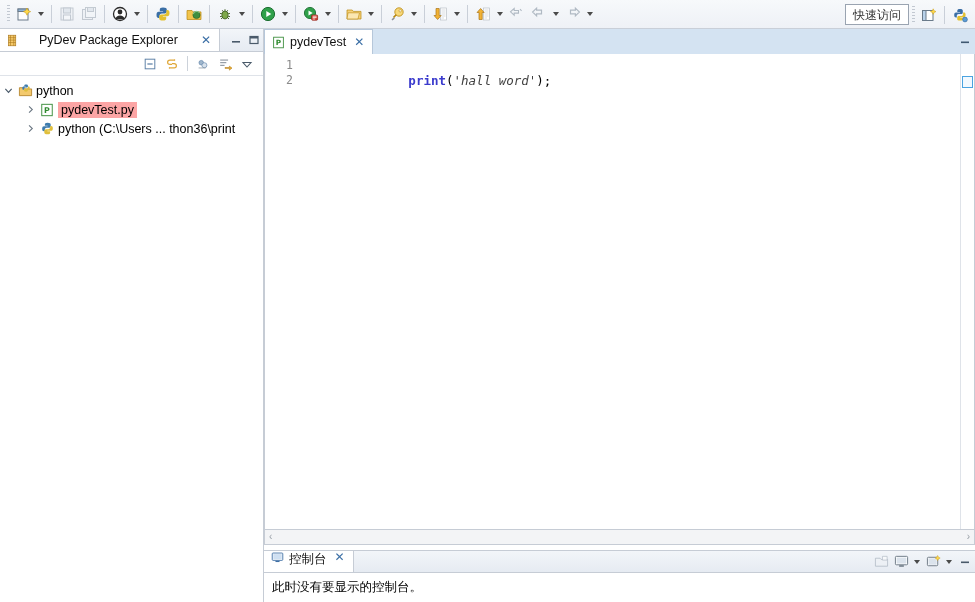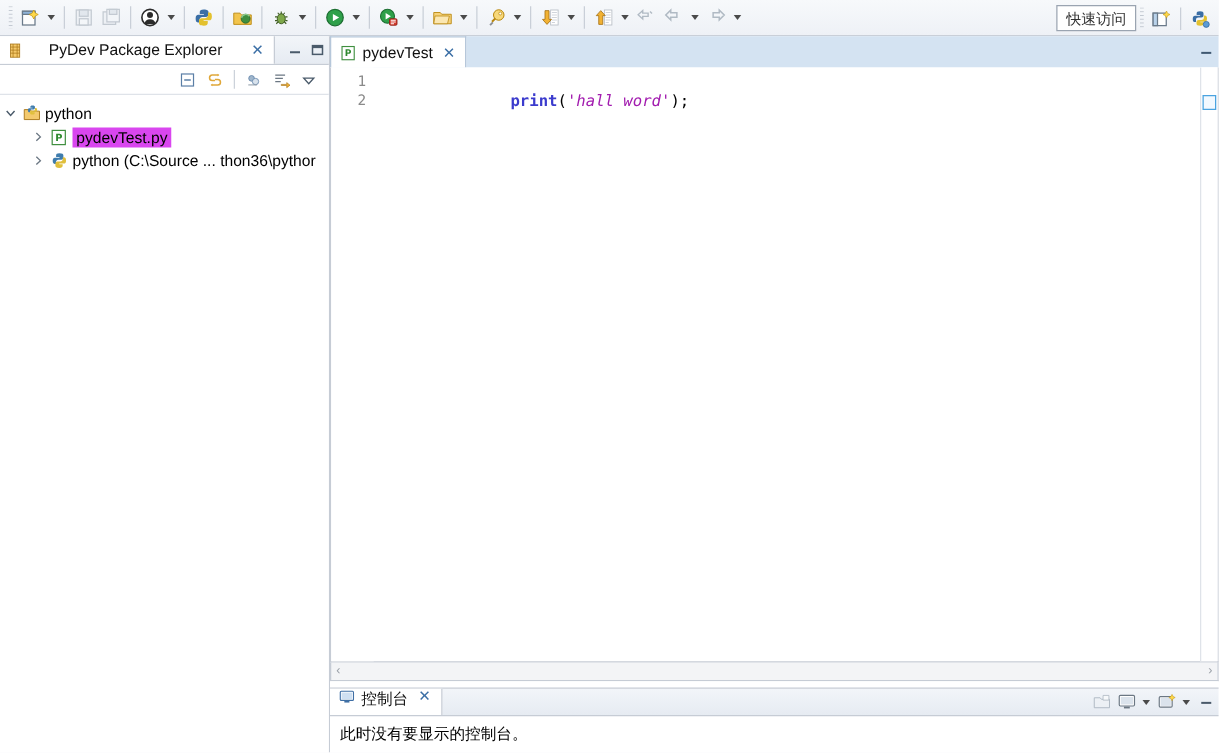--- a/index.html
+++ b/index.html
@@ -161,21 +161,21 @@
     font-size: 12.5px;
     color: #000;
   }
   .tree-row {
     height: 19px;
     display: flex; align-items: center;
     white-space: nowrap;
     cursor: default;
     padding-left: 4px;
   }
-  .tree-row.sel .tr-label { background: #d946ef; padding: 1px 3px; }
+  .tree-row.sel .tr-label { background: #fca5a5; padding: 1px 3px; }
   .tw {
     width: 16px; flex: 0 0 16px;
     display: flex; align-items: center; justify-content: center;
     color: #555;
   }
   .tw svg { display: block; }
   .tr-ico { width: 18px; flex: 0 0 18px; display: flex; align-items: center; justify-content: center; }
   .tr-label { margin-left: 2px; }
 
   
@@ -244,21 +244,21 @@
   .code-line {
     height: 15px; line-height: 15px;
     font-family: "DejaVu Sans Mono", "Liberation Mono", monospace;
     font-size: 12.5px;
     white-space: pre;
     padding-left: 4px;
   }
   .code-line.current { background: #e8f2fb; }
   .kw  { color: #3b3bcd; font-weight: bold; }
   .pn  { color: #000000; }
-  .str { color: #a21caf; font-style: italic; }
+  .str { color: #404040; font-style: italic; }
   .caret {
     display: inline-block;
     width: 1px; height: 12px;
     background: #000;
     vertical-align: -2px;
     margin: 0 -0.5px;
   }
 
   .ruler {
     width: 14px; flex: 0 0 14px;
@@ -632,21 +632,21 @@
             <svg width="9" height="9" viewBox="0 0 10 10">
                 <path d="M3.4 1.5L7 5 3.4 8.5" fill="none" stroke="#6b7783" stroke-width="1.2"></path>
               </svg>
           </span>
           <span class="tr-ico">
             <svg width="15" height="15" viewBox="0 0 16 16">
               <path d="M8 1.8c-2.1 0-2.8.8-2.8 1.8v1.4h2.9v.5H4.2c-1.2 0-1.9.8-1.9 2.7s.7 2.6 1.9 2.6h.9V9.3c0-1.1.9-2 2-2h2.5c1 0 1.8-.8 1.8-1.7V3.6c0-1-.8-1.8-3.4-1.8z" fill="#3f7cad"></path>
               <path d="M8 14.2c2.1 0 2.8-.8 2.8-1.8v-1.4H7.9v-.5h3.9c1.2 0 1.9-.8 1.9-2.7s-.7-2.6-1.9-2.6h-.9v1.5c0 1.1-.9 2-2 2H6.4c-1 0-1.8.8-1.8 1.7v1.9c0 1 .8 1.9 3.4 1.9z" fill="#e0bf3c"></path>
             </svg>
           </span>
-          <span class="tr-label">python  (C:\Source ... thon36\pythor</span>
+          <span class="tr-label">python  (C:\Users ... thon36\print</span>
         </div>
 
       </div>
     </div>
 
     <div class="right-pane">
 
       <div class="editor-area">
 
         <div class="editor-tabbar">

